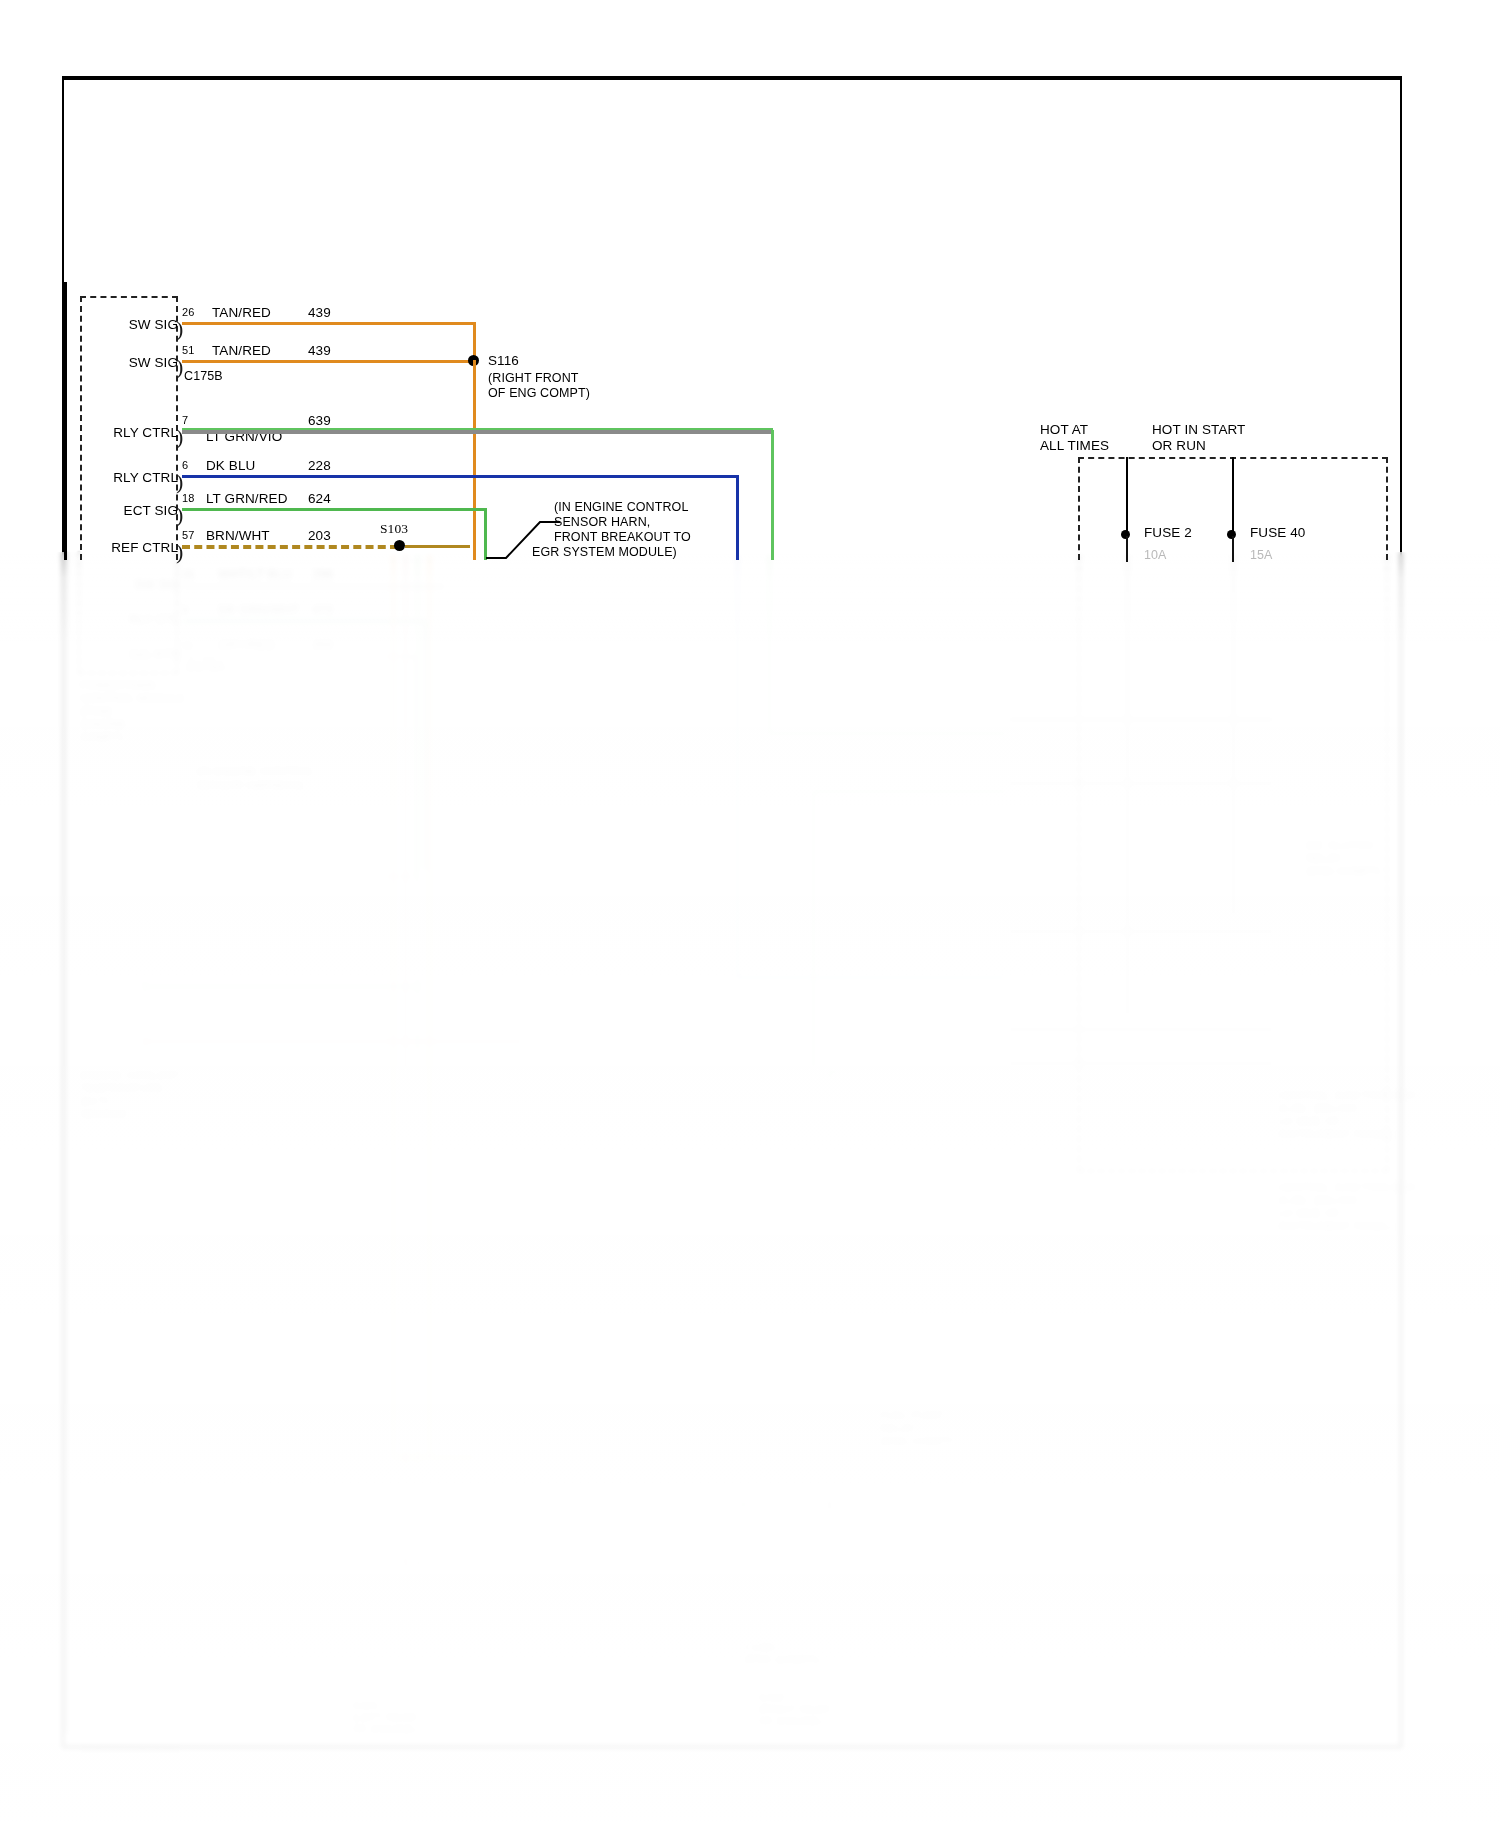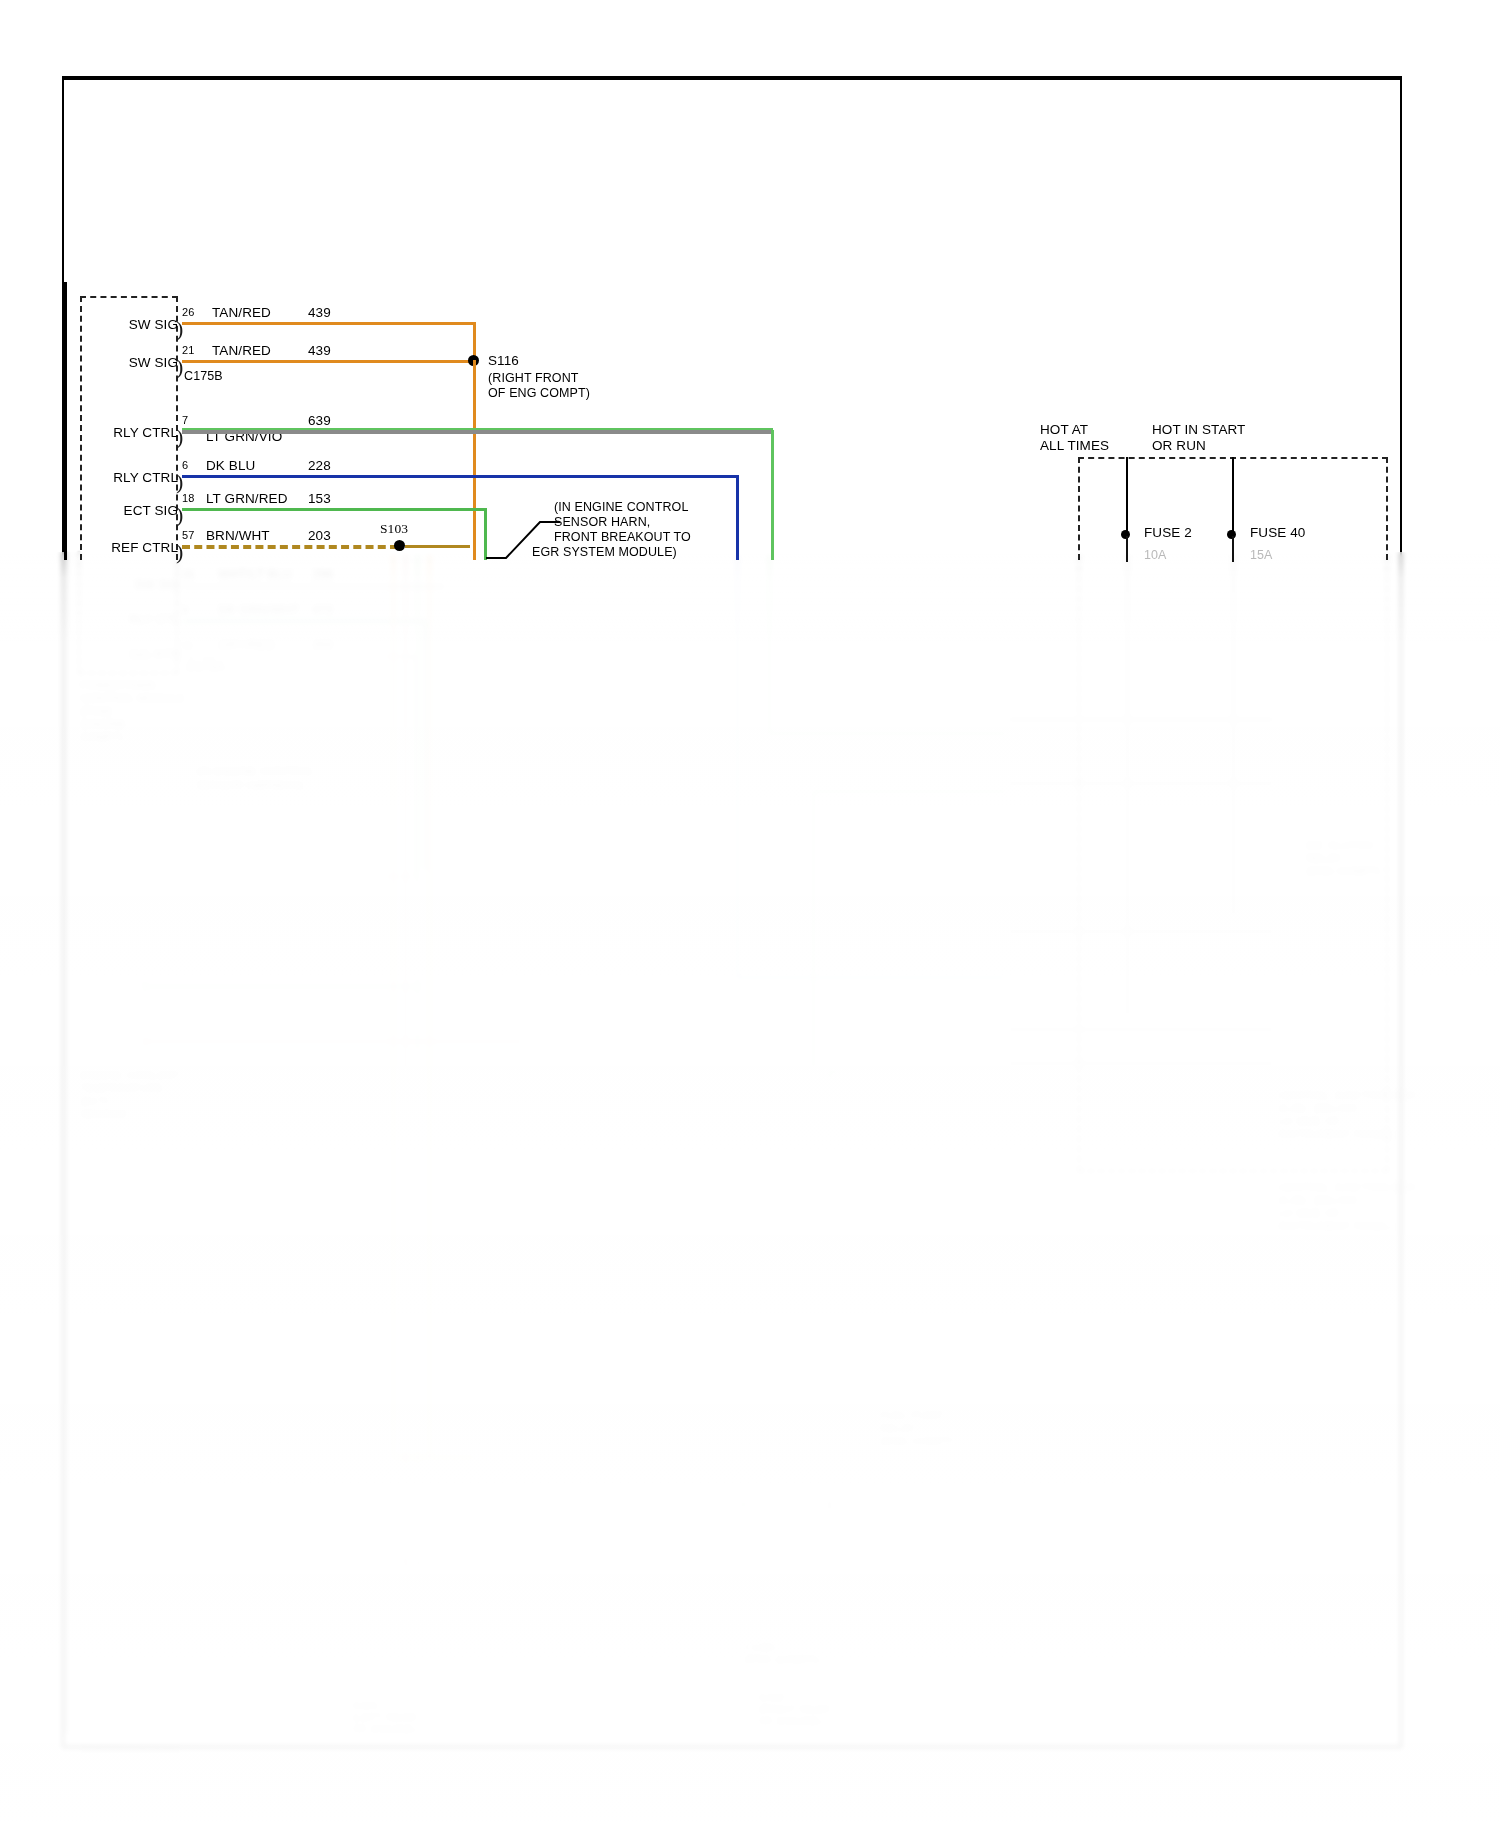--- a/index.html
+++ b/index.html
@@ -249,21 +249,21 @@
     <div class="lbl r" style="left:58px; top:317px; width:120px;">SW SIG</div>
     <div class="pin" style="left:176px; top:322px;">)</div>
     <div class="lbl tiny" style="left:182px; top:305px;">26</div>
     <div class="lbl" style="left:212px; top:305px;">TAN/RED</div>
     <div class="lbl" style="left:308px; top:305px;">439</div>
     <div class="wire h" style="left:182px; top:322px; width:294px; border-color:#E08A1E;"></div>
     <div class="wire v" style="left:473px; top:322px; height:38px; border-color:#E08A1E;"></div>
 
     <div class="lbl r" style="left:58px; top:355px; width:120px;">SW SIG</div>
     <div class="pin" style="left:176px; top:360px;">)</div>
-    <div class="lbl tiny" style="left:182px; top:343px;">21</div>
+    <div class="lbl tiny" style="left:182px; top:343px;">51</div>
     <div class="lbl" style="left:212px; top:343px;">TAN/RED</div>
     <div class="lbl" style="left:308px; top:343px;">439</div>
     <div class="wire h" style="left:182px; top:360px; width:291px; border-color:#E08A1E;"></div>
 
     <div class="dot" style="left:468px; top:355px;"></div>
     <div class="lbl" style="left:488px; top:353px;">S116</div>
     <div class="lbl sm" style="left:488px; top:371px;">(RIGHT FRONT</div>
     <div class="lbl sm" style="left:488px; top:386px;">OF ENG COMPT)</div>
 
     <div class="wire v" style="left:473px; top:360px; height:200px; border-color:#E08A1E;"></div>
@@ -284,21 +284,21 @@
     <div class="lbl tiny" style="left:182px; top:458px;">6</div>
     <div class="lbl" style="left:206px; top:458px;">DK BLU</div>
     <div class="lbl" style="left:308px; top:458px;">228</div>
     <div class="wire h" style="left:182px; top:475px; width:556px; border-color:#1733A8;"></div>
     <div class="wire v" style="left:736px; top:475px; height:85px; border-color:#1733A8;"></div>
 
     <div class="lbl r" style="left:58px; top:503px; width:120px;">ECT SIG</div>
     <div class="pin" style="left:176px; top:508px;">)</div>
     <div class="lbl tiny" style="left:182px; top:491px;">18</div>
     <div class="lbl" style="left:206px; top:491px;">LT GRN/RED</div>
-    <div class="lbl" style="left:308px; top:491px;">153</div>
+    <div class="lbl" style="left:308px; top:491px;">624</div>
     <div class="wire h" style="left:182px; top:508px; width:302px; border-color:#4FB84F;"></div>
     <div class="wire v" style="left:484px; top:508px; height:52px; border-color:#4FB84F;"></div>
 
     <div class="lbl r" style="left:58px; top:540px; width:120px;">REF CTRL</div>
     <div class="pin" style="left:176px; top:545px;">)</div>
     <div class="lbl tiny" style="left:182px; top:528px;">57</div>
     <div class="lbl" style="left:206px; top:528px;">BRN/WHT</div>
     <div class="lbl" style="left:308px; top:528px;">203</div>
     <div class="wire h" style="left:182px; top:545px; width:216px; border-top-style:dashed; border-top-width:4px; border-color:#B08820;"></div>
     <div class="wire h" style="left:405px; top:545px; width:65px; border-color:#B08820;"></div>

